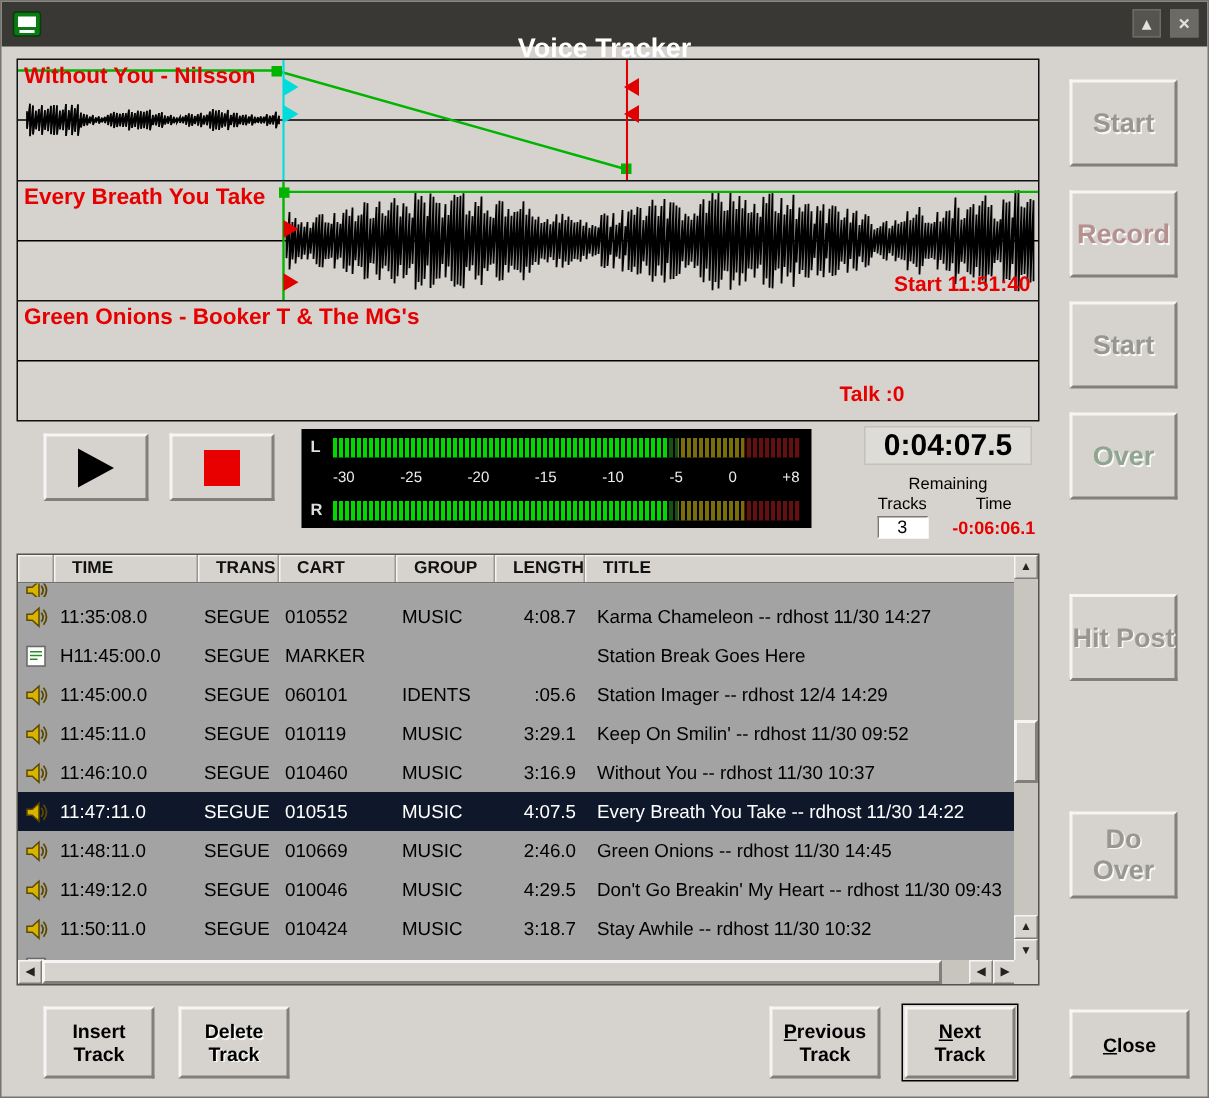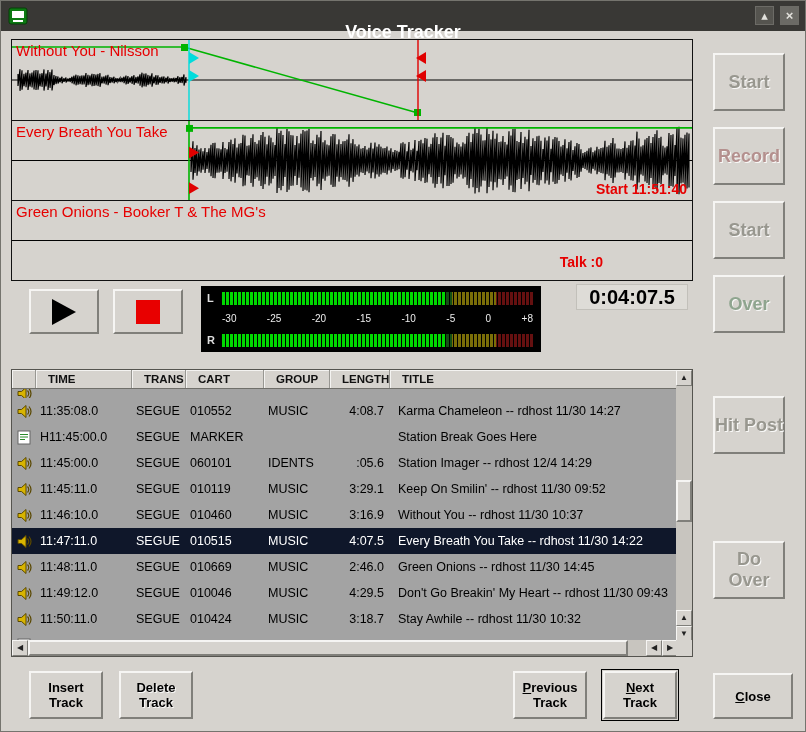--- a/index.html
+++ b/index.html
@@ -12,21 +12,21 @@
   #appicon{position:absolute;left:7px;top:5px}
   .tbctl{position:absolute;top:5px;width:19px;height:19px;background:#55544f;color:#e2e1dc;font-size:13px;line-height:17px;text-align:center;border:1px solid #6c6b66}
   #pinbtn{right:31px}
   #closebtn{right:6px;background:#6b6a65;font-weight:bold}
 
   
   #wavearea{position:absolute;left:10px;top:38px;width:682px;border:1px solid #111}
   .panel{position:relative;height:80px;background:#d6d3ce;overflow:hidden}
   .panel+.panel{border-top:1px solid #111}
   .wavesvg{position:absolute;left:0;top:0;width:100%;height:100%;display:block}
-  .ptitle{position:absolute;left:4px;top:2px;color:#e60000;font-size:15px;font-weight:normal;z-index:2;white-space:nowrap}
+  .ptitle{position:absolute;left:4px;top:2px;color:#e60000;font-size:15px;font-weight:bold;z-index:2;white-space:nowrap}
   .pannot{position:absolute;color:#e60000;font-size:14px;font-weight:bold;z-index:2;white-space:nowrap}
   #annot2{right:5px;bottom:3px}
   #annot3{right:89px;bottom:10px}
   .cline{stroke:#000;stroke-width:1}
   .wave{stroke:#000;fill:none;stroke-width:1.2}
   .env{stroke:#00b400;fill:none;stroke-width:1.6}
   .envh{fill:#00b400}
   .cy-l{stroke:#00dcdc;stroke-width:1.4}
   .cy-t{fill:#00dcdc}
   .rd-l{stroke:#e00000;stroke-width:1.4}
@@ -179,20 +179,33 @@
       <span>+8</span>
     </div>
     <div class="mrow">
       <span class="mlabel">R</span>
       <div class="mbar"></div>
     </div>
   </div>
 
   <div id="timedisp">0:04:07.5</div>
 
+  <div id="remain">
+    <div class="rlabel">Remaining</div>
+    <div id="remaincols">
+      <div class="rcol">
+        <div class="rlabel">Tracks</div>
+        <div id="tracksbox">3</div>
+      </div>
+      <div class="rcol">
+        <div class="rlabel">Time</div>
+        <div id="timeneg">-0:06:06.1</div>
+      </div>
+    </div>
+  </div>
 </div>
 
 <div id="tablewrap">
   <div id="tview">
     <div id="thead">
       <div class="th w-icon"></div>
       <div class="th w-time">TIME</div>
       <div class="th w-trans">TRANS</div>
       <div class="th w-cart">CART</div>
       <div class="th w-group">GROUP</div>

